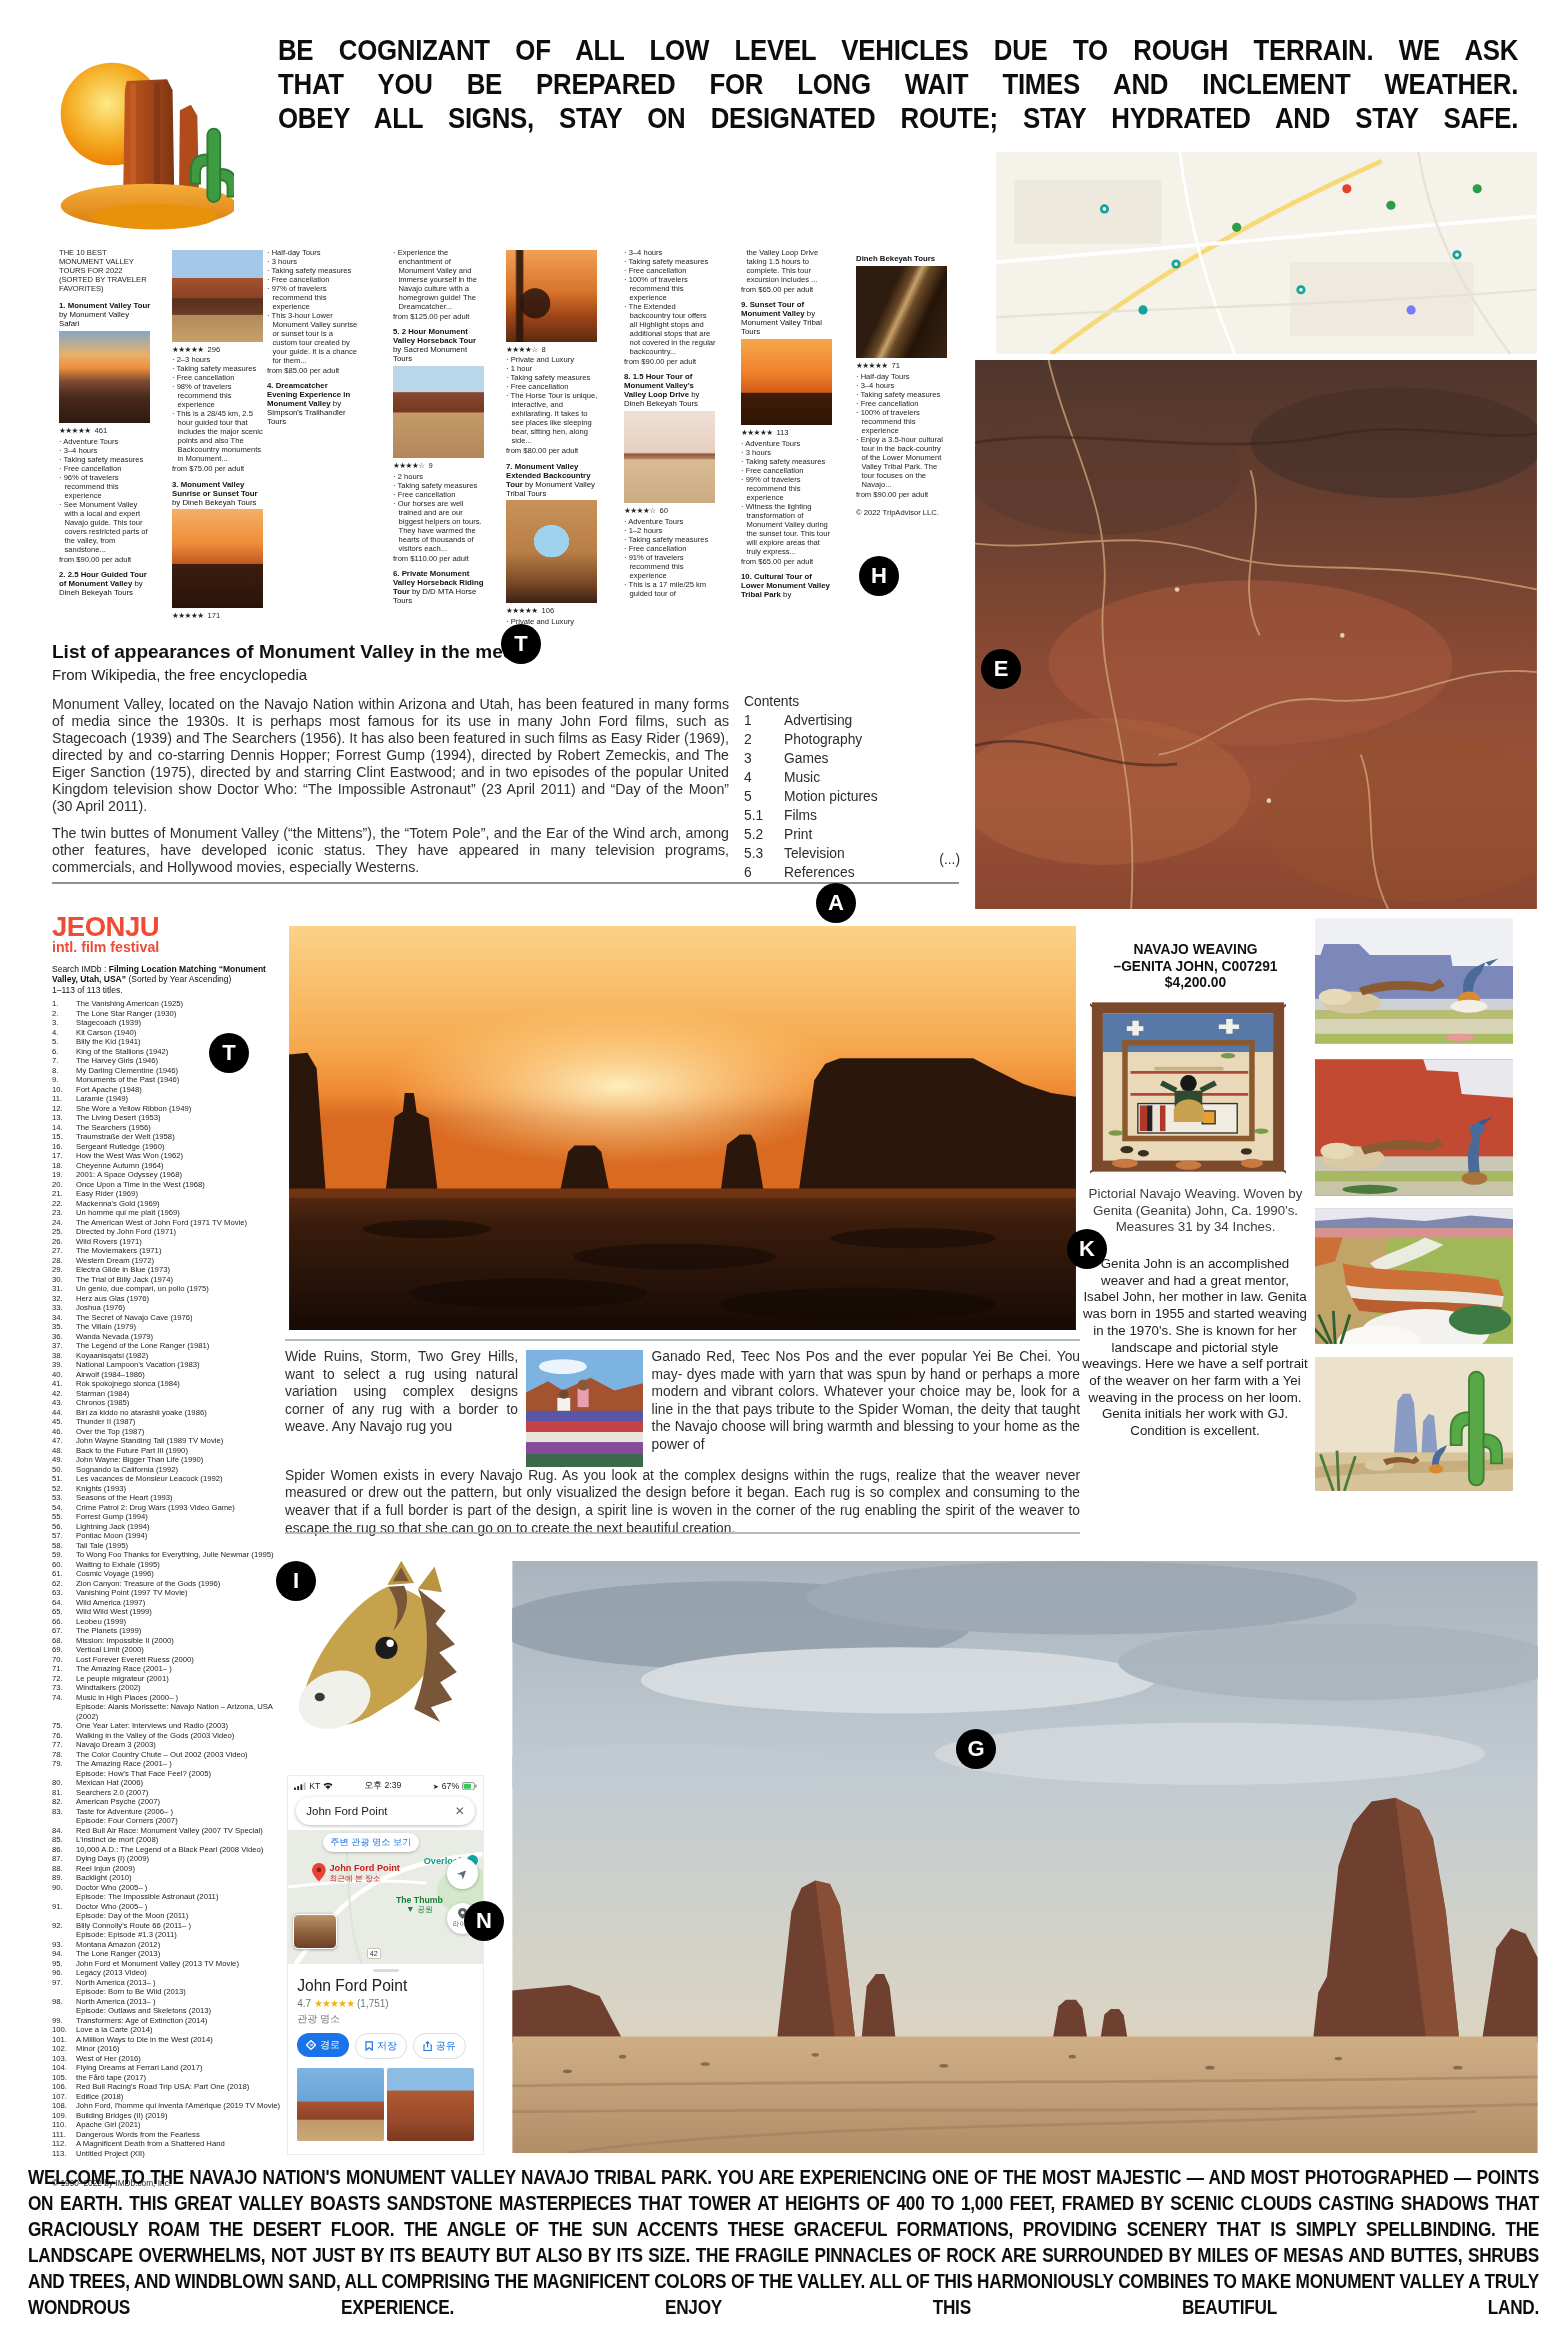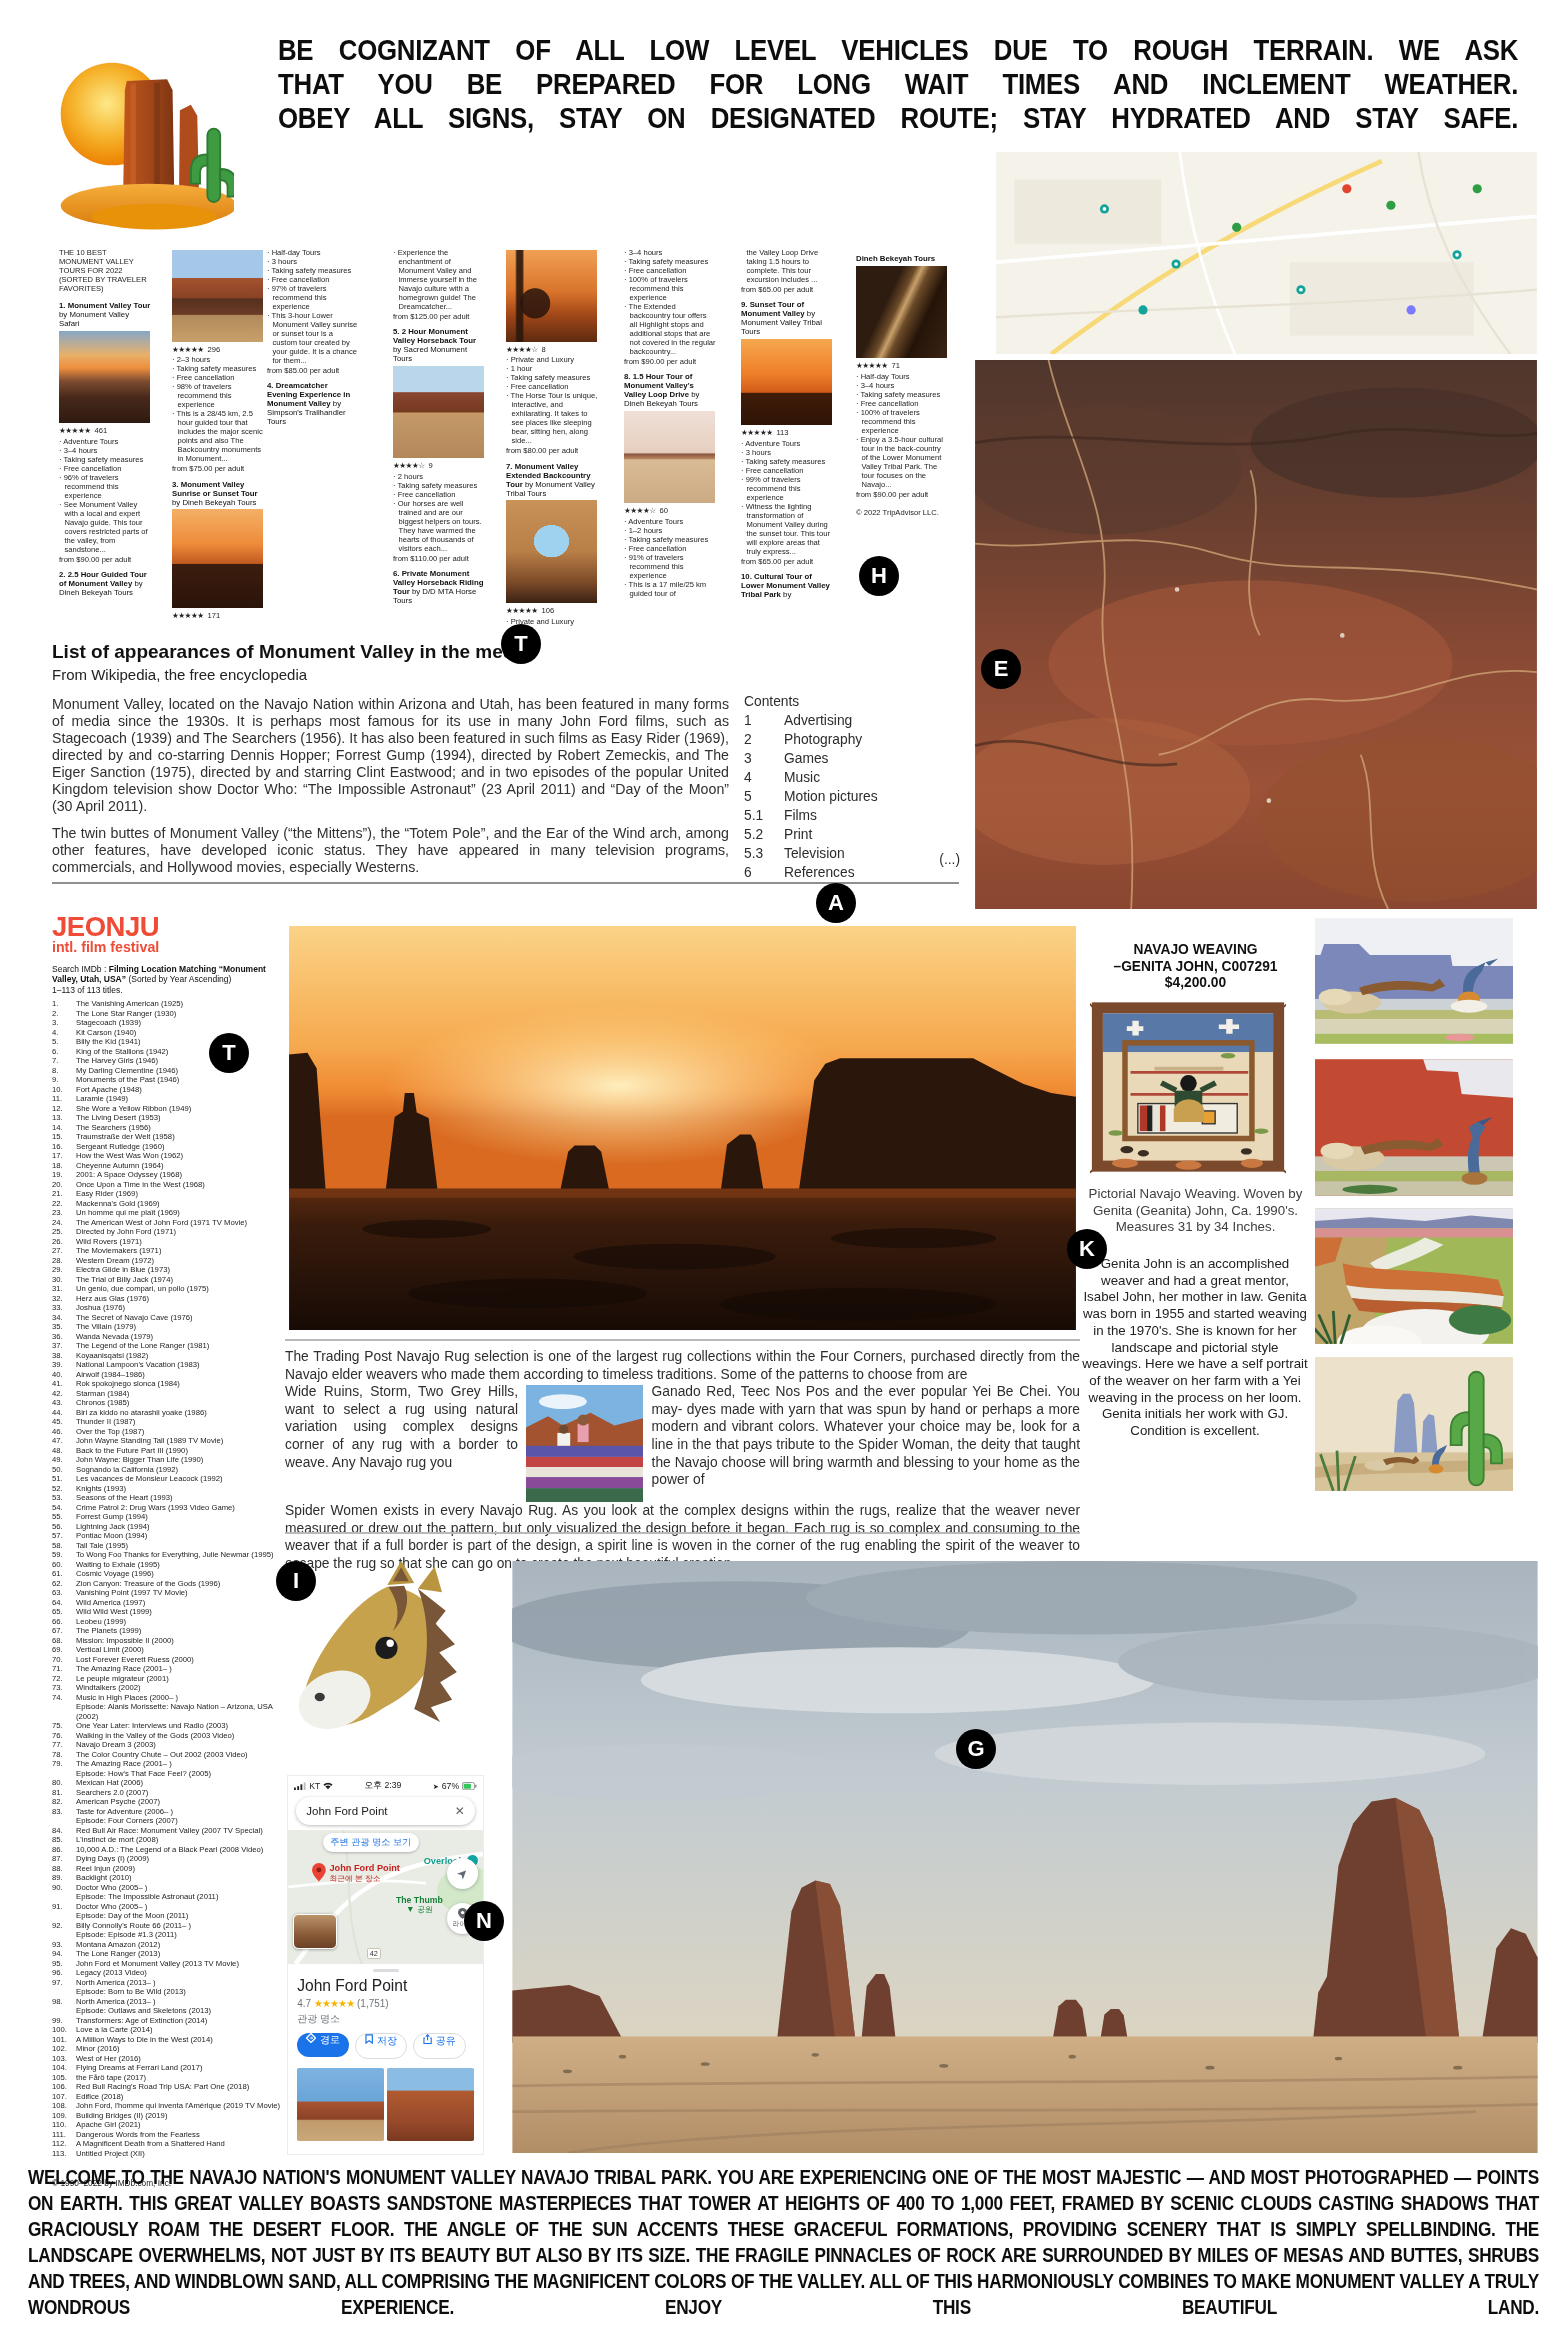--- a/index.html
+++ b/index.html
@@ -85,21 +85,21 @@
   .badge42{position:absolute;left:79px;top:118px;background:#fff;border:0.9px solid #c9c4b4;border-radius:1.8px;font-size:7.3px;padding:0 1.8px;color:#333;}
   .sview{position:absolute;left:4.6px;top:84px;width:42px;height:33px;border-radius:5.5px;border:1.8px solid #fff;box-shadow:0 0.9px 2.8px rgba(0,0,0,.3);
     background:linear-gradient(#b9936a 0%,#8a5a38 60%,#6b4226 100%);}
   .handle{width:26px;height:2.8px;border-radius:1.8px;background:#dadce0;margin:4.6px auto 5.5px;}
   .pcard{padding:0 9.2px;}
   .ptitle{font-size:15.6px;color:#202124;}
   .prate{display:flex;align-items:center;gap:2.8px;font-size:10px;color:#70757a;margin-top:2.8px;}
   .pstars{color:#f4b400;font-size:10px;letter-spacing:-0.9px;}
   .pcat{font-size:10px;color:#70757a;margin-top:2.8px;}
   .pbtns{display:flex;gap:5.5px;margin-top:7.3px;}
-  .pb{height:24px;border-radius:13px;display:flex;gap:3.7px;padding:0 9.2px;font-size:10px;}
+  .pb{height:24px;border-radius:13px;display:flex;align-items:center;gap:3.7px;padding:0 9.2px;font-size:10px;}
   .pb1{background:#1a73e8;color:#fff;}
   .pb2{border:0.9px solid #dadce0;color:#1a73e8;background:#fff;}
   .pphotos{display:flex;gap:2.8px;margin-top:9.2px;}
   .pph{height:73px;flex:1;border-radius:1.8px;}
   .pph1{background:linear-gradient(#7db3e0 0%,#6aa5d8 45%,#a85332 47%,#8a4228 70%,#c09a6a 72%,#caa87a 100%);}
   .pph2{background:linear-gradient(#8abce4 0%,#8abce4 30%,#b05a30 32%,#96482a 75%,#7a3a20 100%);}
 </style>
 </head>
 <body>
 
@@ -1005,21 +1005,20 @@
     <ellipse cx="70" cy="118" rx="16" ry="6" fill="#d9c9a4"></ellipse>
     <path d="M74,112 C86,108 96,108 106,112 l4,-4 l4,5 l-6,4 c-10,-3 -20,-3 -30,1 z" fill="#8a5a30"></path>
     <g>
         <path d="M128,120 c-1,-10 2,-16 8,-20 l8,-4 l-3,7 c-4,4 -6,9 -6,17 z" fill="#4a6a9a"></path>
         <ellipse cx="132" cy="122" rx="8" ry="5" fill="#d88a30"></ellipse>
       </g>
   </svg>
 
   <div class="abs rule" style="left:285px;top:1339px;width:795px;"></div>
   <div class="abs" id="trading">
-    <div>The Trading Post Navajo Rug selection is one of the largest rug collections within the Four Corners, purchased directly from the Navajo elder weavers who made them according to timeless traditions. Some of the patterns to choose from are</div>
     <div class="mid">
       <div class="midL" style="text-align:justify;">Wide Ruins, Storm, Two Grey Hills, want to select a rug using natural variation using complex designs corner of any rug with a border to weave. Any Navajo rug you</div>
       <svg width="117" height="117" viewBox="0 0 127 127" style="flex:none;margin:1.8px 0 0 8.3px;">
         <rect width="127" height="127" fill="#7db3e0"></rect>
         <ellipse cx="40" cy="18" rx="26" ry="8" fill="#fff" opacity=".85"></ellipse>
         <path d="M0,46 L24,34 L40,44 L70,30 L96,44 L127,36 L127,70 L0,70 Z" fill="#a3532f"></path>
         <g>
             <rect x="0" y="66" width="127" height="12" fill="#5a55a8"></rect>
             <rect x="0" y="78" width="127" height="11" fill="#c24444"></rect>
            <rect x="0" y="89" width="127" height="11" fill="#e8e4da"></rect>

